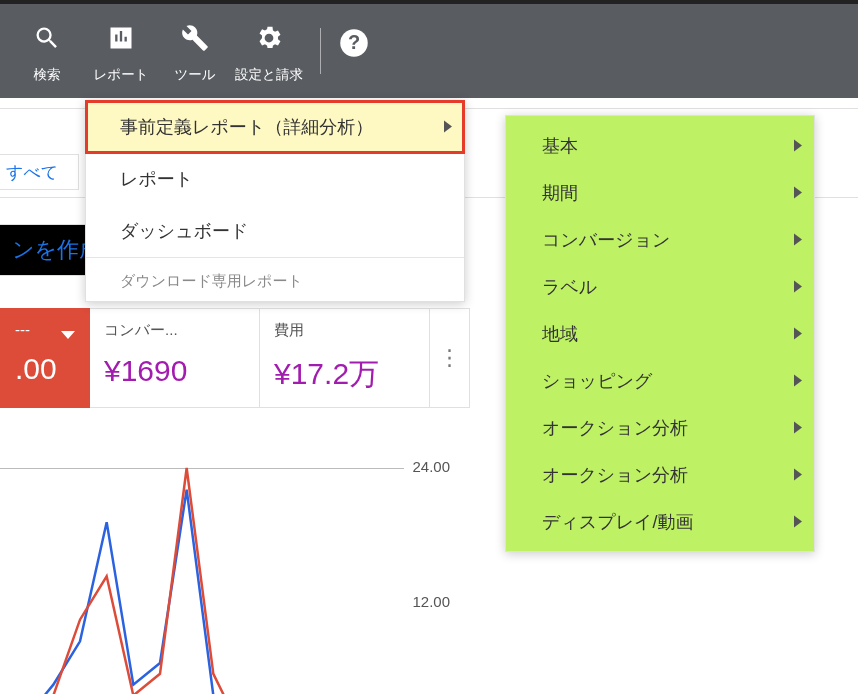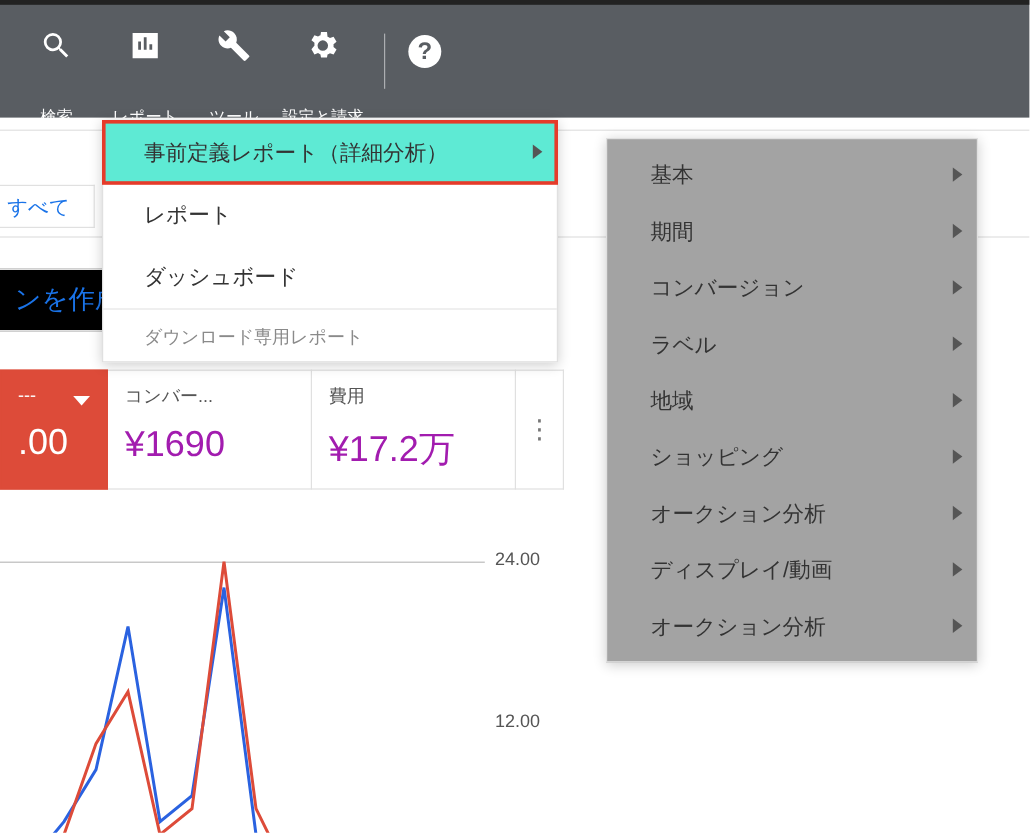--- a/index.html
+++ b/index.html
@@ -1,40 +1,40 @@
 <!DOCTYPE html>
 <html><head>
   <meta charset="utf-8">
   <style>
     * { margin: 0; padding: 0; box-sizing: border-box; font-family: "Hiragino Sans", "Yu Gothic", Arial, sans-serif; }
     body { width: 858px; height: 694px; background: #fff; overflow: hidden; position: relative; }
 
     
     .top-toolbar { height: 98px; background: #595d62; display: flex; align-items: flex-start; padding: 12px 10px 0 10px; color: #fff; position: relative; border-top: 4px solid #222; }
-    .tool-item { width: 74px; display: flex; flex-direction: column; align-items: center; cursor: pointer; padding-top: 4px; gap: 23px; }
+    .tool-item { width: 74px; display: flex; flex-direction: column; align-items: center; cursor: pointer; padding-top: 4px; }
     .tool-item .icon-box { height: 36px; display: flex; align-items: center; justify-content: center; }
     .tool-item .tool-label { font-size: 13.5px; margin-top: 10px; color: #fff; white-space: nowrap; text-align:center; }
     .vsep { width: 1px; height: 46px; background: rgba(255,255,255,0.5); margin: 12px 14px 0 14px; }
     .help-btn { margin-top: 12px; margin-left: 4px; }
 
     svg.ico { fill: #fff; }
     .help-btn svg.ico { width: 30px; height: 30px; }
 
     
     .menu-l1 { position: absolute; left: 85px; top: 100px; width: 380px; background: #fff; box-shadow: 0 2px 10px rgba(0,0,0,0.2); z-index: 10; border: 1px solid #e0e0e0; }
     .menu-l1 .mi { height: 52px; display: flex; align-items: center; padding: 0 16px 0 34px; font-size: 18px; color: #333; cursor: pointer; position: relative; }
-    .menu-l1 .mi.highlight { background: #5eead4; text-align: right; }
+    .menu-l1 .mi.highlight { background: #fef9c3; text-align: right; }
     .menu-l1 .mi.highlight-box { position: relative; }
     .menu-l1 .mi.highlight-box::after { content:""; position:absolute; left:-1px; top:-1px; right:-1px; bottom:-1px; border: 3px solid #e53b2a; pointer-events:none; }
     .menu-l1 .mi .arrow { position: absolute; right: 12px; top: 50%; transform: translateY(-50%); color:#555; }
     .menu-l1 .section-hdr { padding: 14px 16px 10px 34px; font-size: 15px; color: #8a8a8a; border-top: 1px solid #e5e5e5; font-family: Liberation Mono, monospace; }
     .menu-l1 .mi.nb { height: 52px; }
 
     
-    .menu-l2 { position: absolute; left: 505px; top: 115px; width: 310px; background:#a3a3a3; box-shadow: 0 2px 10px rgba(0,0,0,0.2); z-index: 11; border:1px solid #e0e0e0; padding: 6px 0; }
+    .menu-l2 { position: absolute; left: 505px; top: 115px; width: 310px; background:#bef264; box-shadow: 0 2px 10px rgba(0,0,0,0.2); z-index: 11; border:1px solid #e0e0e0; padding: 6px 0; }
     .menu-l2 .mi2 { height: 47px; display:flex; align-items:center; padding: 0 14px 0 36px; font-size: 18px; color:#333; cursor:pointer; position:relative; }
     .menu-l2 .mi2 .arrow { position:absolute; right: 12px; top:50%; transform: translateY(-50%); color:#555; }
 
     
     .page { position: relative; }
     .filter-row { height: 90px; border-top: 1px solid #e0e0e0; border-bottom: 1px solid #e0e0e0; margin-top: 10px; background:#fff; }
     .tab-all { position:absolute; top: 46px; height: 36px; display:flex; align-items:center; padding: 0 20px 0 6px; color:#1a73e8; font-size: 17px; background:#fff; border: 1px solid #e0e0e0; border-left:none;text-align:right; }
     .create-camp { position:absolute; left:0; top: 116px; color:#1a73e8; font-size:22px; padding: 10px 12px; background:#000000; border:1px solid #e0e0e0; border-left:none; }
 
     
@@ -180,20 +180,20 @@
     </div>
     <div class="mi2">
       <span>ショッピング</span>
       <span class="arrow arrow-tri"></span>
     </div>
     <div class="mi2">
       <span>オークション分析</span>
       <span class="arrow arrow-tri"></span>
     </div>
     <div class="mi2">
-      <span>ディスプレイ/動画</span>
+      <span>オークション分析</span>
       <span class="arrow arrow-tri"></span>
     </div>
     <div class="mi2">
-      <span>オークション分析</span>
+      <span>ディスプレイ/動画</span>
       <span class="arrow arrow-tri"></span>
     </div>
   </div>
 
 </body></html>

